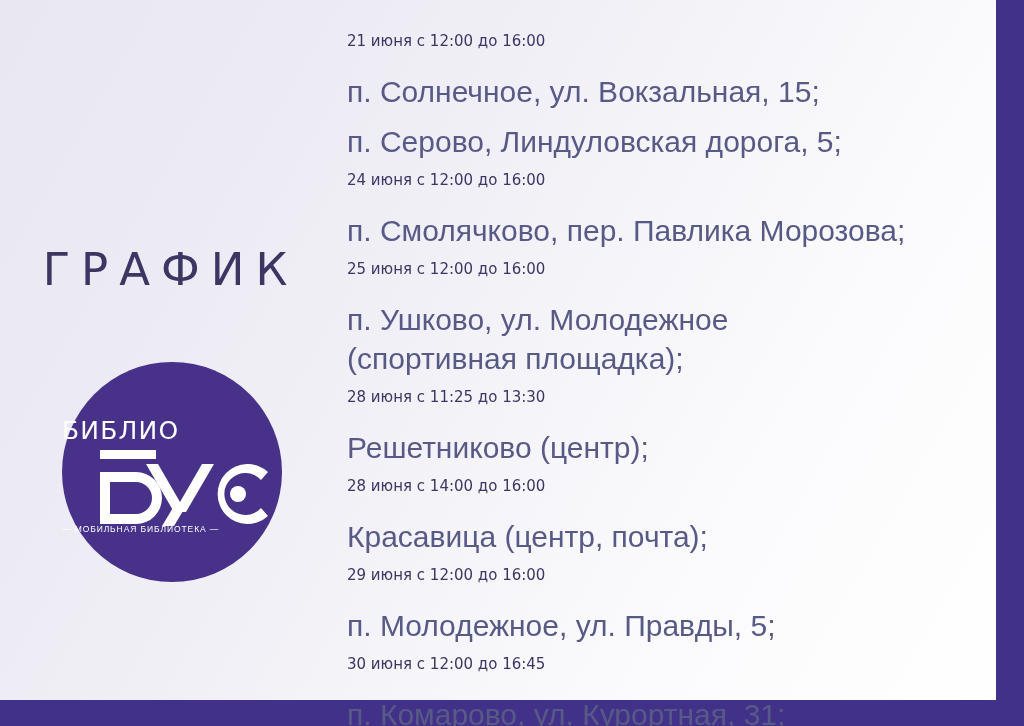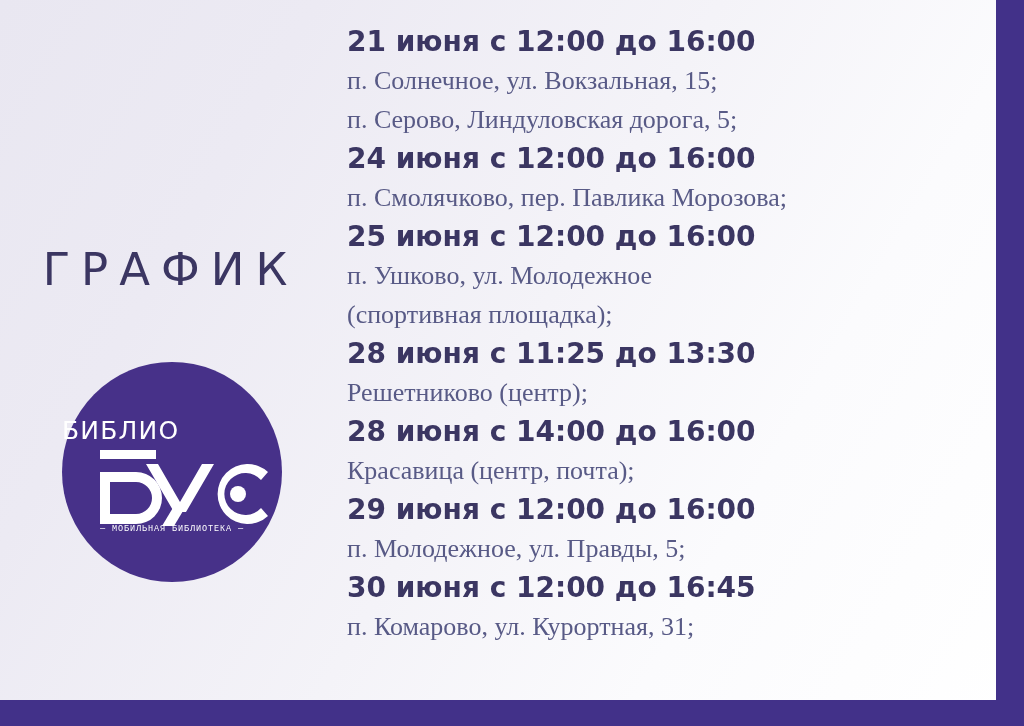--- a/index.html
+++ b/index.html
@@ -102,23 +102,23 @@
     top: 84px;
     width: 220px;
     height: 80px;
   }
 
   .logo-tagline {
     position: absolute;
     left: 0;
     top: 163px;
     width: 220px;
-    text-align: center;
+    text-align: left;
     color: #ffffff;
-    font-family: Liberation Mono, monospace;
+    font-family: Liberation Sans, sans-serif;
     font-size: 8.5px;
     font-weight: 400;
     letter-spacing: 0.9px;
     line-height: 1;
   }
 
   
   .schedule {
     position: absolute;
     left: 347px;
@@ -126,34 +126,35 @@
     width: 640px;
   }
 
   .entry {
     margin: 0;
     padding: 0;
   }
 
   .entry-date {
     font-family: "DejaVu Sans", sans-serif;
-    font-size: 28px;
-    font-weight: bold;
+    font-size: 15px;
+    font-weight: normal;
     color: #3b3662;
     line-height: 39px;
     white-space: nowrap;
   }
 
   .entry-place {
-    font-family: Liberation Serif, serif;
-    font-size: 26px;
+    font-family: Liberation Sans, sans-serif;
+    font-size: 30px;
     font-weight: 400;
     color: #585a86;
     line-height: 39px;
     white-space: pre-line;
+    margin-top: 11px;
   }
 </style>
 </head>
 <body>
 
 <div id="poster">
 
   <div class="bar-right"></div>
   <div class="bar-bottom"></div>
 

